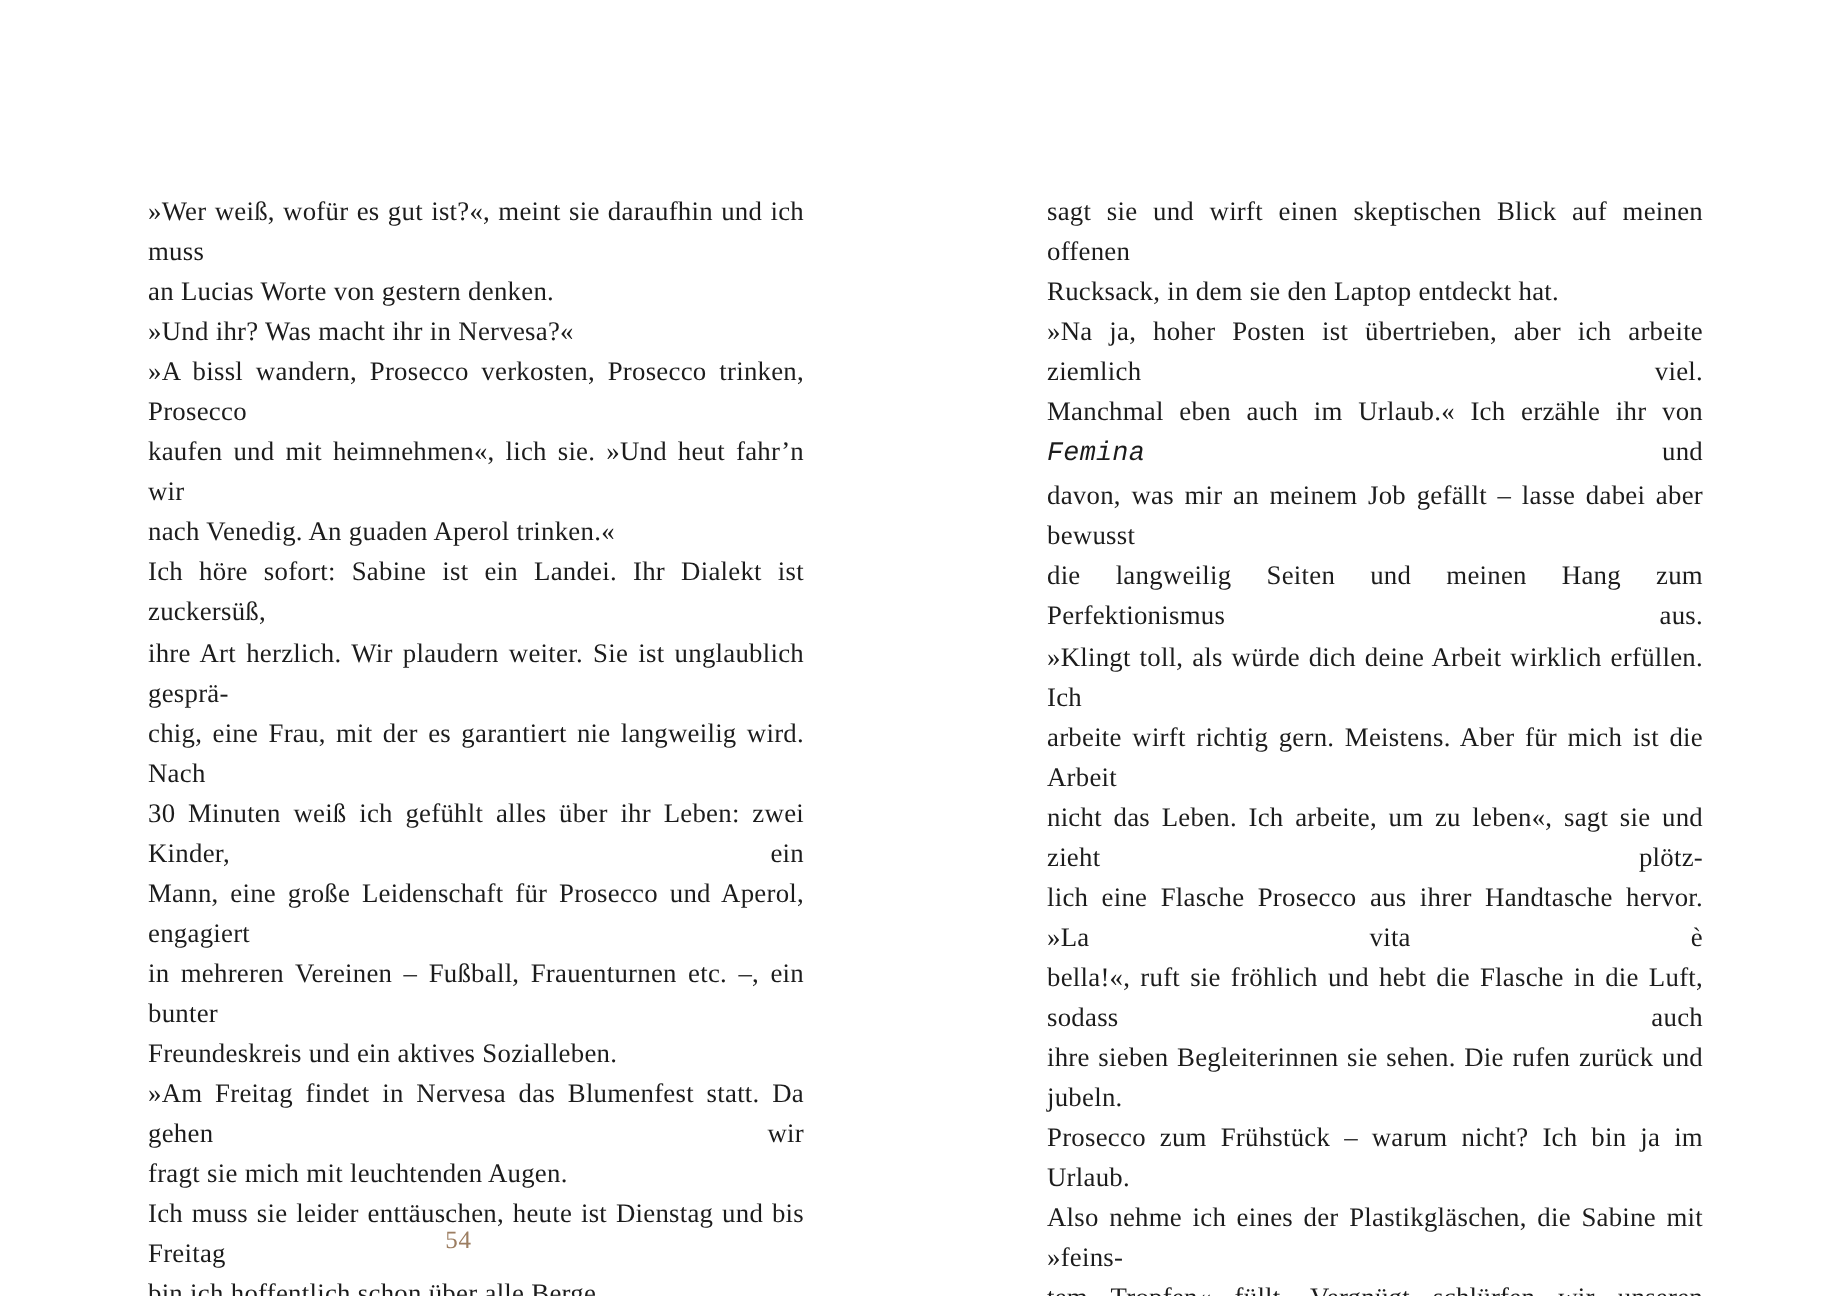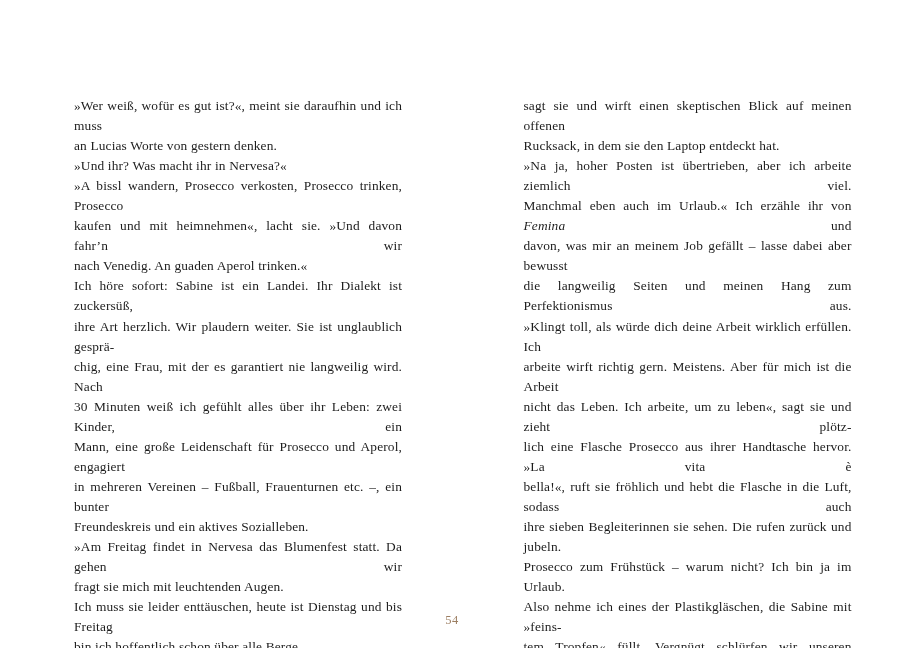--- a/index.html
+++ b/index.html
@@ -43,48 +43,48 @@
     padding: 0;
     font-size: 13.4px;
     line-height: 20.05px;
     text-align: justify;
     text-justify: inter-word;
     -webkit-hyphens: none;
     hyphens: none;
     letter-spacing: 0.01em;
     word-spacing: 0.005em;
   }
-  p em { font-style: italic; }
+  p em { font-style: italic; font-family: Liberation Mono, monospace; }
 
   
   p.force-just { text-align-last: justify; }
 
   .folio {
     position: absolute;
     left: 0;
     right: 0;
     top: 579px;
-    text-align: right;
+    text-align: center;
     font-size: 12.5px;
     color: #9c7e62;
     letter-spacing: 0.03em;
   }
 </style>
 </head>
 <body>
 
 <div class="spread">
 
   <div class="page page-left">
     <div class="textblock" id="left-lines">
         <p class="force-just">»Wer weiß, wofür es gut ist?«, meint sie daraufhin und ich muss</p>
         <p>an Lucias Worte von gestern denken.</p>
         <p>»Und ihr? Was macht ihr in Nervesa?«</p>
         <p class="force-just">»A bissl wandern, Prosecco verkosten, Prosecco trinken, Prosecco</p>
-        <p class="force-just">kaufen und mit heimnehmen«, lacht sie. »Und davon fahr’n wir</p>
+        <p class="force-just">kaufen und mit heimnehmen«, lich sie. »Und heut fahr’n wir</p>
         <p>nach Venedig. An guaden Aperol trinken.«</p>
         <p class="force-just">Ich höre sofort: Sabine ist ein Landei. Ihr Dialekt ist zuckersüß,</p>
         <p class="force-just">ihre Art herzlich. Wir plaudern weiter. Sie ist unglaublich gesprä-</p>
         <p class="force-just">chig, eine Frau, mit der es garantiert nie langweilig wird. Nach</p>
         <p class="force-just">30 Minuten weiß ich gefühlt alles über ihr Leben: zwei Kinder, ein</p>
         <p class="force-just">Mann, eine große Leidenschaft für Prosecco und Aperol, engagiert</p>
         <p class="force-just">in mehreren Vereinen – Fußball, Frauenturnen etc. –, ein bunter</p>
         <p>Freundeskreis und ein aktives Sozialleben.</p>
         <p class="force-just">»Am Freitag findet in Nervesa das Blumenfest statt. Da gehen wir</p>
         <p>fragt sie mich mit leuchtenden Augen.</p>

